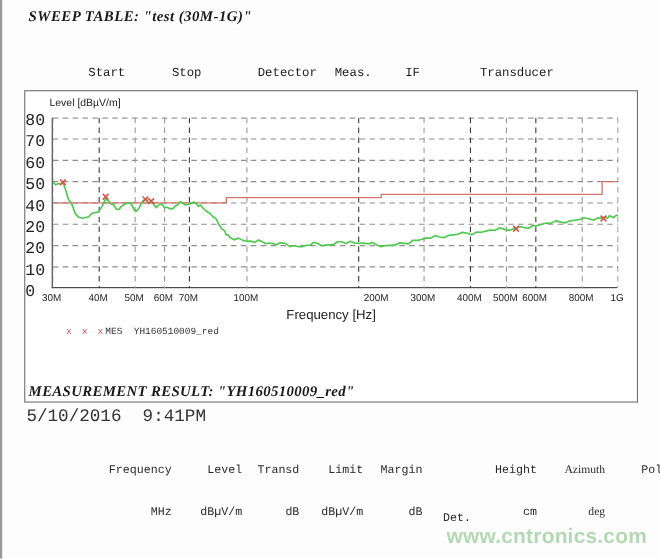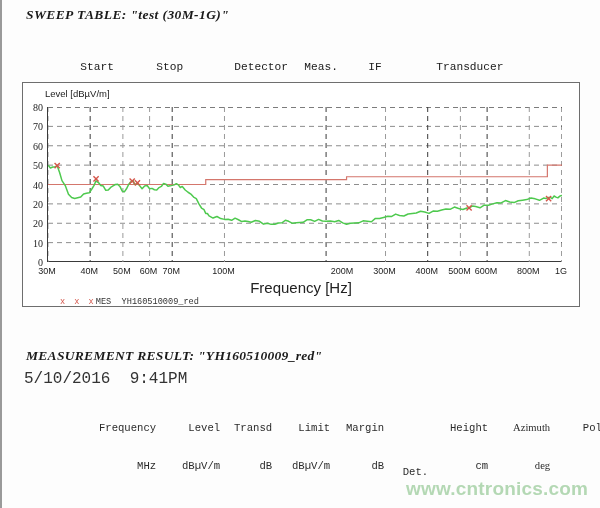--- a/index.html
+++ b/index.html
@@ -36,56 +36,56 @@
   .c1{width:76px;}
   .c2{width:78px;}
   .c3{width:70px;}
   .c4{width:64px;}
   .c5{width:68px;}
   .c6{width:120px;}
 
   
   .chart-box{
     position:absolute;left:20px;top:82px;
-    width:558px;height:225px;
+    width:558px;height:284px;
     border:1px solid #6e6e6e;
     background:#ffffff;
     box-sizing:border-box;
   }
   .axis-title-y{
     position:absolute;left:22px;top:5px;
     font-family:"Liberation Sans","DejaVu Sans",sans-serif;
     font-size:9.5px;color:#222;white-space:nowrap;
   }
   .plot{
     position:absolute;left:24px;top:24px;
     width:514px;height:155px;
     border-left:1px solid #3a3a3a;
     border-bottom:1px solid #3a3a3a;
     box-sizing:border-box;
   }
   .plot svg{position:absolute;left:0;top:0;}
   .ylab{
     position:absolute;
-    font-family:Liberation Serif, serif;
-    font-size:10px;color:#222;
-    text-align:right;width:20px;
+    font-family:Liberation Mono, monospace;
+    font-size:15px;color:#222;
+    text-align:left;width:20px;
     transform:translateY(-5px);
   }
   .xlab{
     position:absolute;
     font-family:"Liberation Sans","DejaVu Sans",sans-serif;
     font-size:9px;color:#222;
     white-space:nowrap;transform:translateX(-50%);
   }
   .axis-title-x{
     position:absolute;left:0;right:0;top:196px;
     text-align:center;
     font-family:"Liberation Sans","DejaVu Sans",sans-serif;
-    font-size:15px;color:#222;
+    font-size:12px;color:#222;
   }
   .legend{
     position:absolute;left:6px;top:204px;
     font-size:8.6px;white-space:pre;color:#333;
   }
   .legend .xs{color:#d4564b;letter-spacing:2px;}
 
   
   .mr-title{
     position:absolute;left:24px;top:348px;

